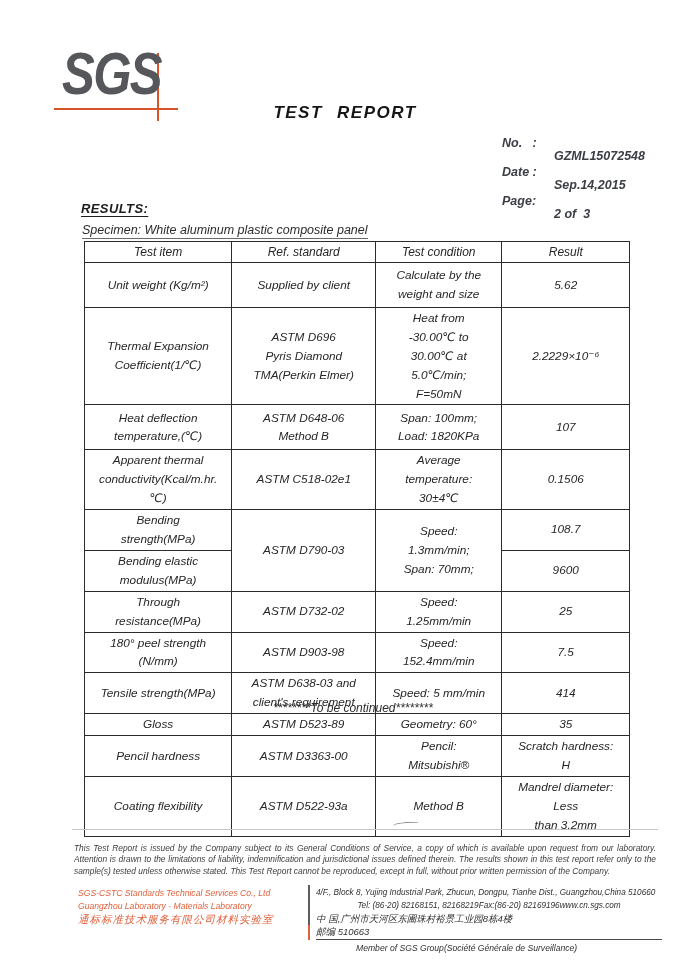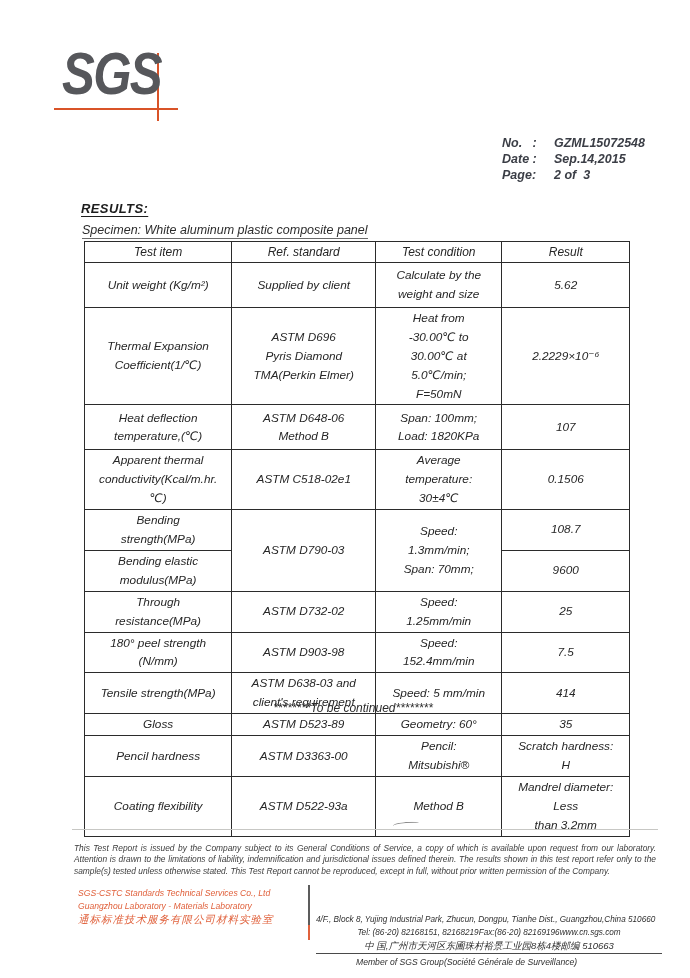--- a/index.html
+++ b/index.html
@@ -22,21 +22,21 @@
   
   .report-title{
     position:absolute; left:0; top:103px; width:100%; text-align:center;
     font-size:17px; font-weight:700; color:#161616;
     letter-spacing:1.5px; word-spacing:8px;
   }
   
   .meta{ position:absolute; left:482px; top:135px; font-size:12.5px; font-weight:700; color:#3b3e46; }
   .meta-row{ display:flex; line-height:16px;padding-left:20px; }
   .meta-label{ width:52px; white-space:pre; }
-  .meta-value{ white-space:pre; }
+  .meta-value{ white-space:pre;margin-top:13px; }
   
   .results-heading{
     position:absolute; left:81px; top:201px; font-size:13px; font-weight:700;
     color:#1d1d1d; letter-spacing:.4px; text-decoration:underline; text-underline-offset:3px;
   }
   .specimen{
     position:absolute; left:82px; top:223px; font-size:12.5px; color:#2c2c2c;
     border-bottom:1px solid #6a6a6a; padding-bottom:1px;
   }
   
@@ -56,39 +56,40 @@
   .disclaimer{
     position:absolute; left:74px; top:843px; width:582px;
     font-size:8.4px; line-height:1.35; color:#3c3c3c; text-align:justify;
   }
   .footer{ position:absolute; left:76px; top:885px; width:586px; }
   .footer-company{ position:absolute; left:2px; top:2px; width:228px; color:#e0613c; }
   .footer-company .en{ font-size:8.6px; line-height:12.5px; white-space:nowrap; }
   .footer-company .cn{ font-size:10.5px; line-height:14px; letter-spacing:1px; }
   .footer-divider{ position:absolute; left:232px; top:0; width:1.5px; height:40px; background:#5c5c5c; }
   .footer-divider-orange{ position:absolute; left:232px; top:40px; width:1.5px; height:15px; background:#e0613c; }
-  .footer-address{ position:absolute; left:240px; top:1px; width:346px; color:#303030;margin-top:27px; }
+  .footer-address{ position:absolute; left:240px; top:1px; width:346px; color:#303030; }
   .footer-address .line{ font-size:8.2px; line-height:13px; white-space:nowrap; }
   .footer-address .split{ display:flex; justify-content:center; }
-  .footer-address .cnline{ font-size:9.5px; border-bottom:1.2px solid #4a4a4a; padding-bottom:1px; }
+  .footer-address .cnline{ font-size:9.5px; border-bottom:1.2px solid #4a4a4a; padding-bottom:1px;flex-direction:column; }
   .footer-member{ font-size:8.6px; line-height:13px; margin-top:2px; white-space:nowrap;padding-left:40px; }
   .scan-mark{ position:absolute; left:393px; top:822px; width:26px; height:5px;
     border-top:1.5px solid #8a8a8a; border-radius:50%/60% 40% 0 0; transform:rotate(-4deg); }
 </style>
 </head>
 <body>
 
 <div class="page">
 
   <div class="logo-wrap">
     <div class="logo-hline"></div>
     <div class="logo-vline"></div>
     <div class="logo-text">SGS</div>
   </div>
 
+  <div class="report-title">TEST  REPORT</div>
 
   <div class="meta">
     <div class="meta-row">
       <span class="meta-label">No.   :</span>
       <span class="meta-value">GZML15072548</span>
     </div>
     <div class="meta-row">
       <span class="meta-label">Date :</span>
       <span class="meta-value">Sep.14,2015</span>
     </div>

